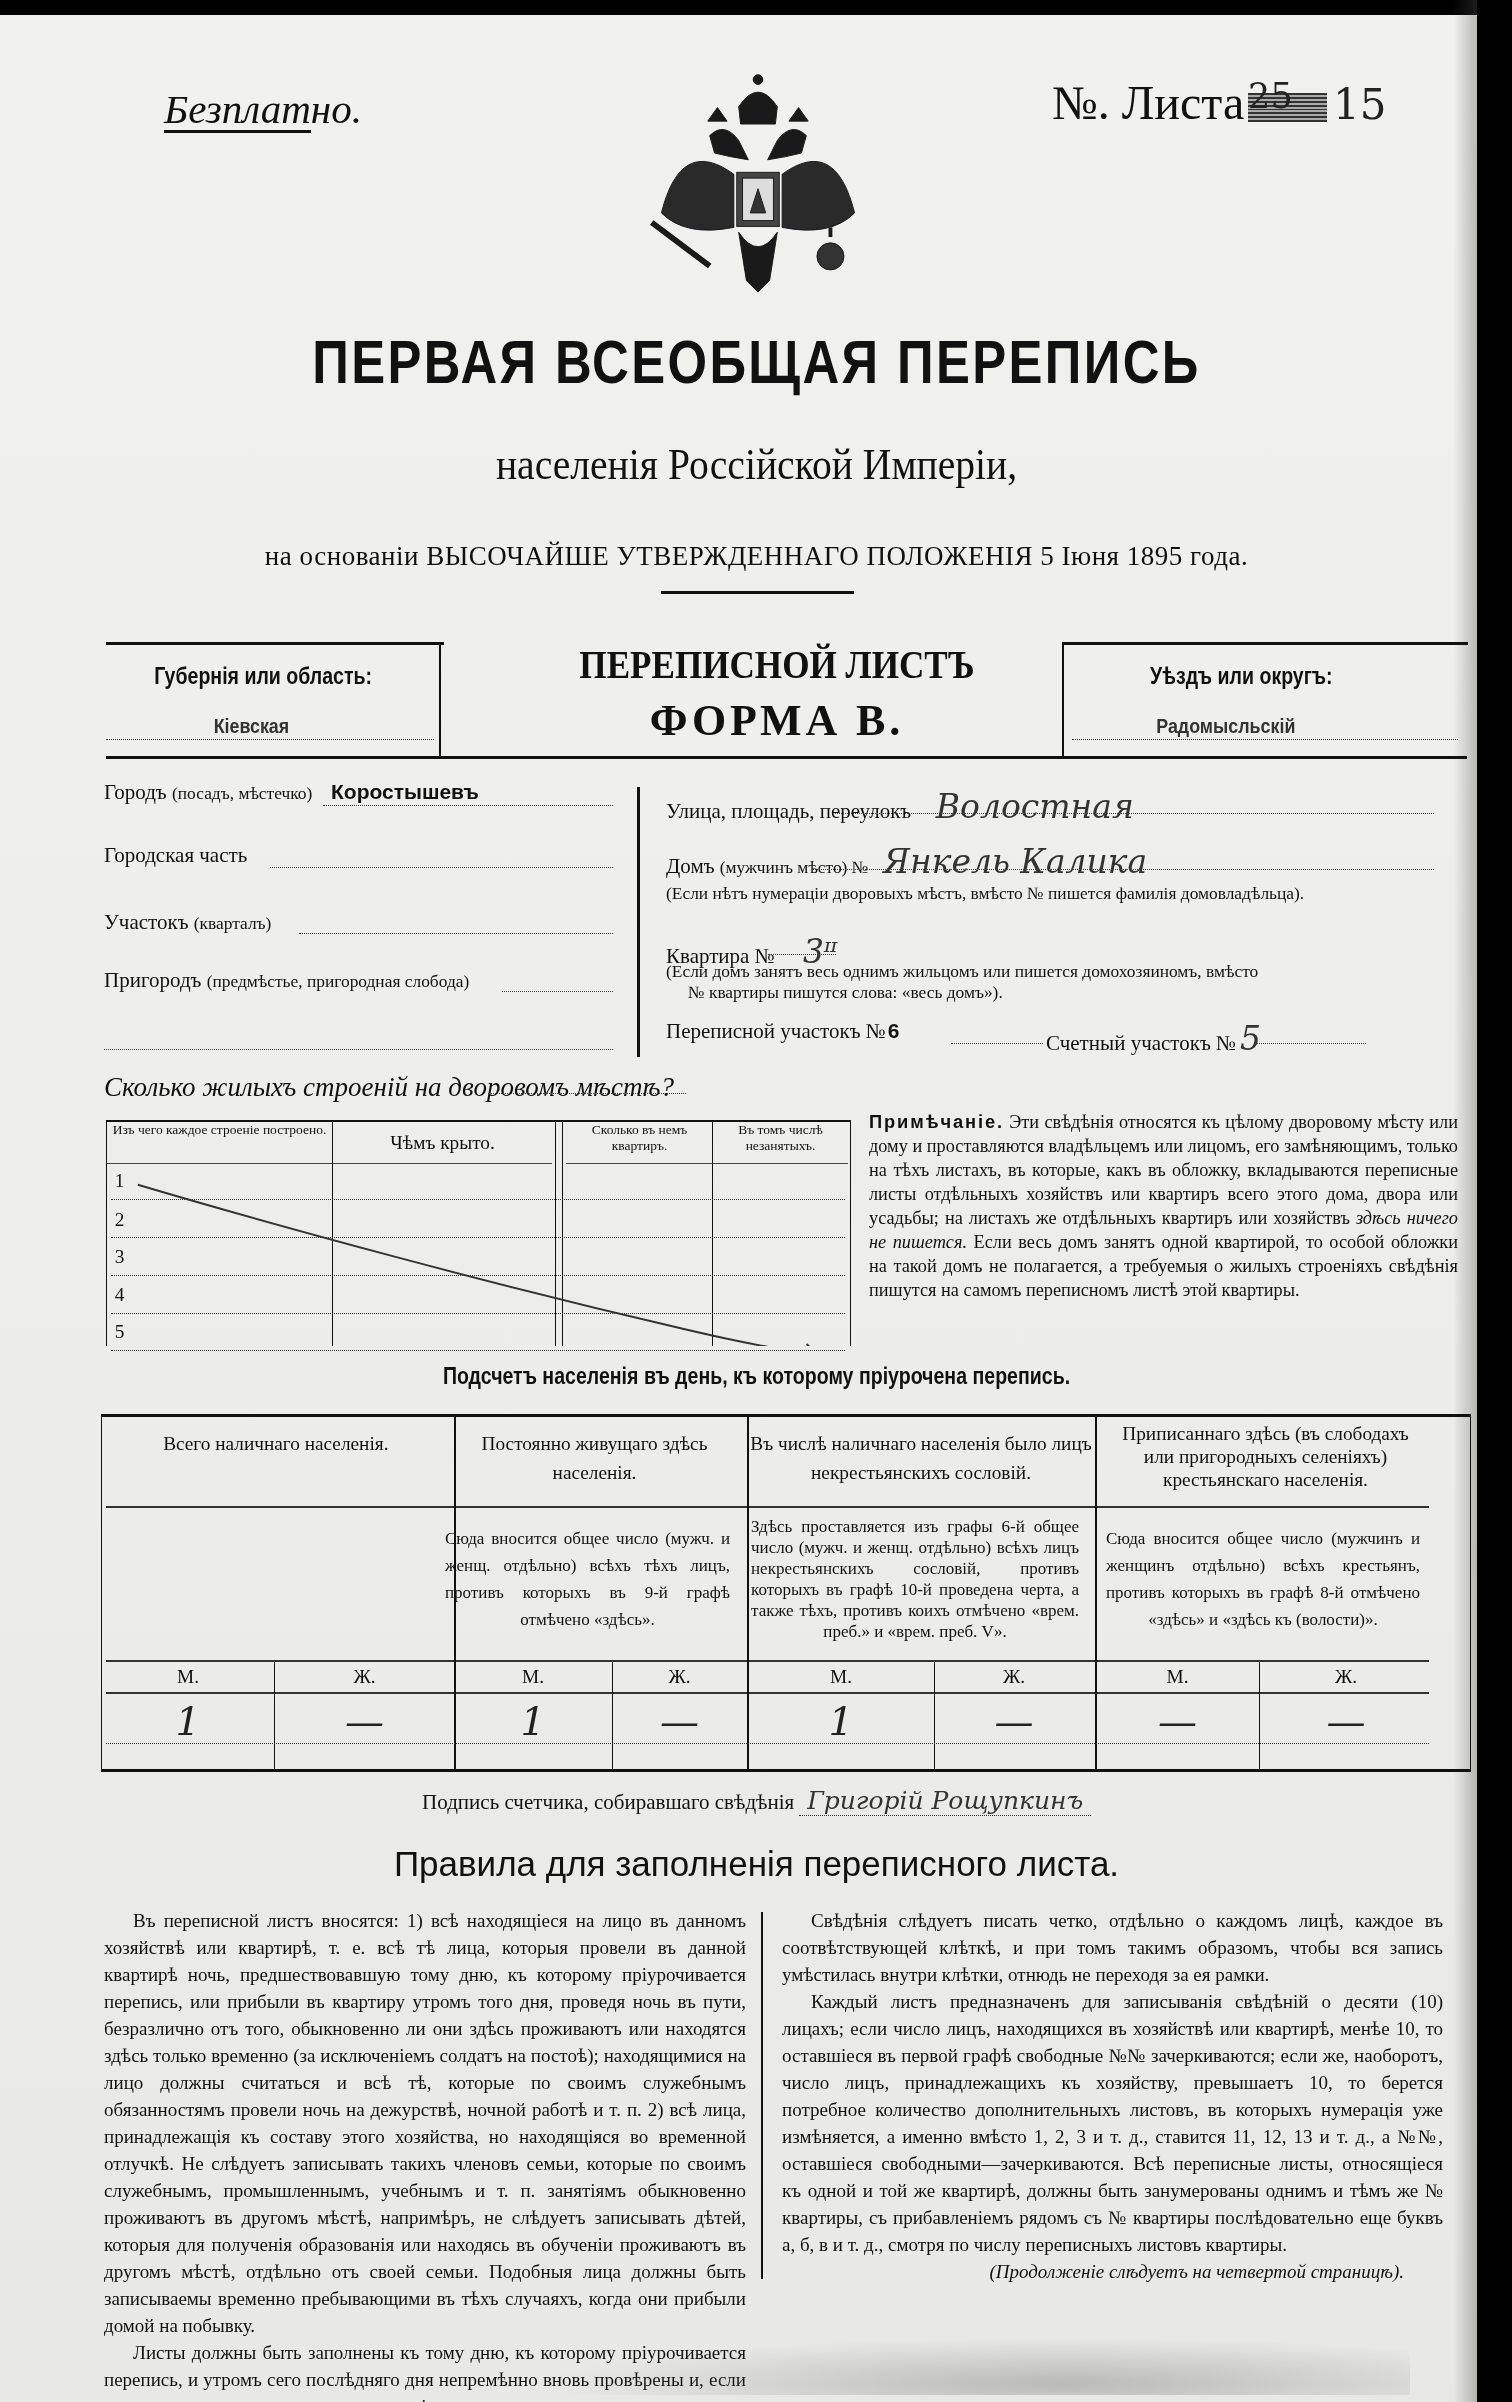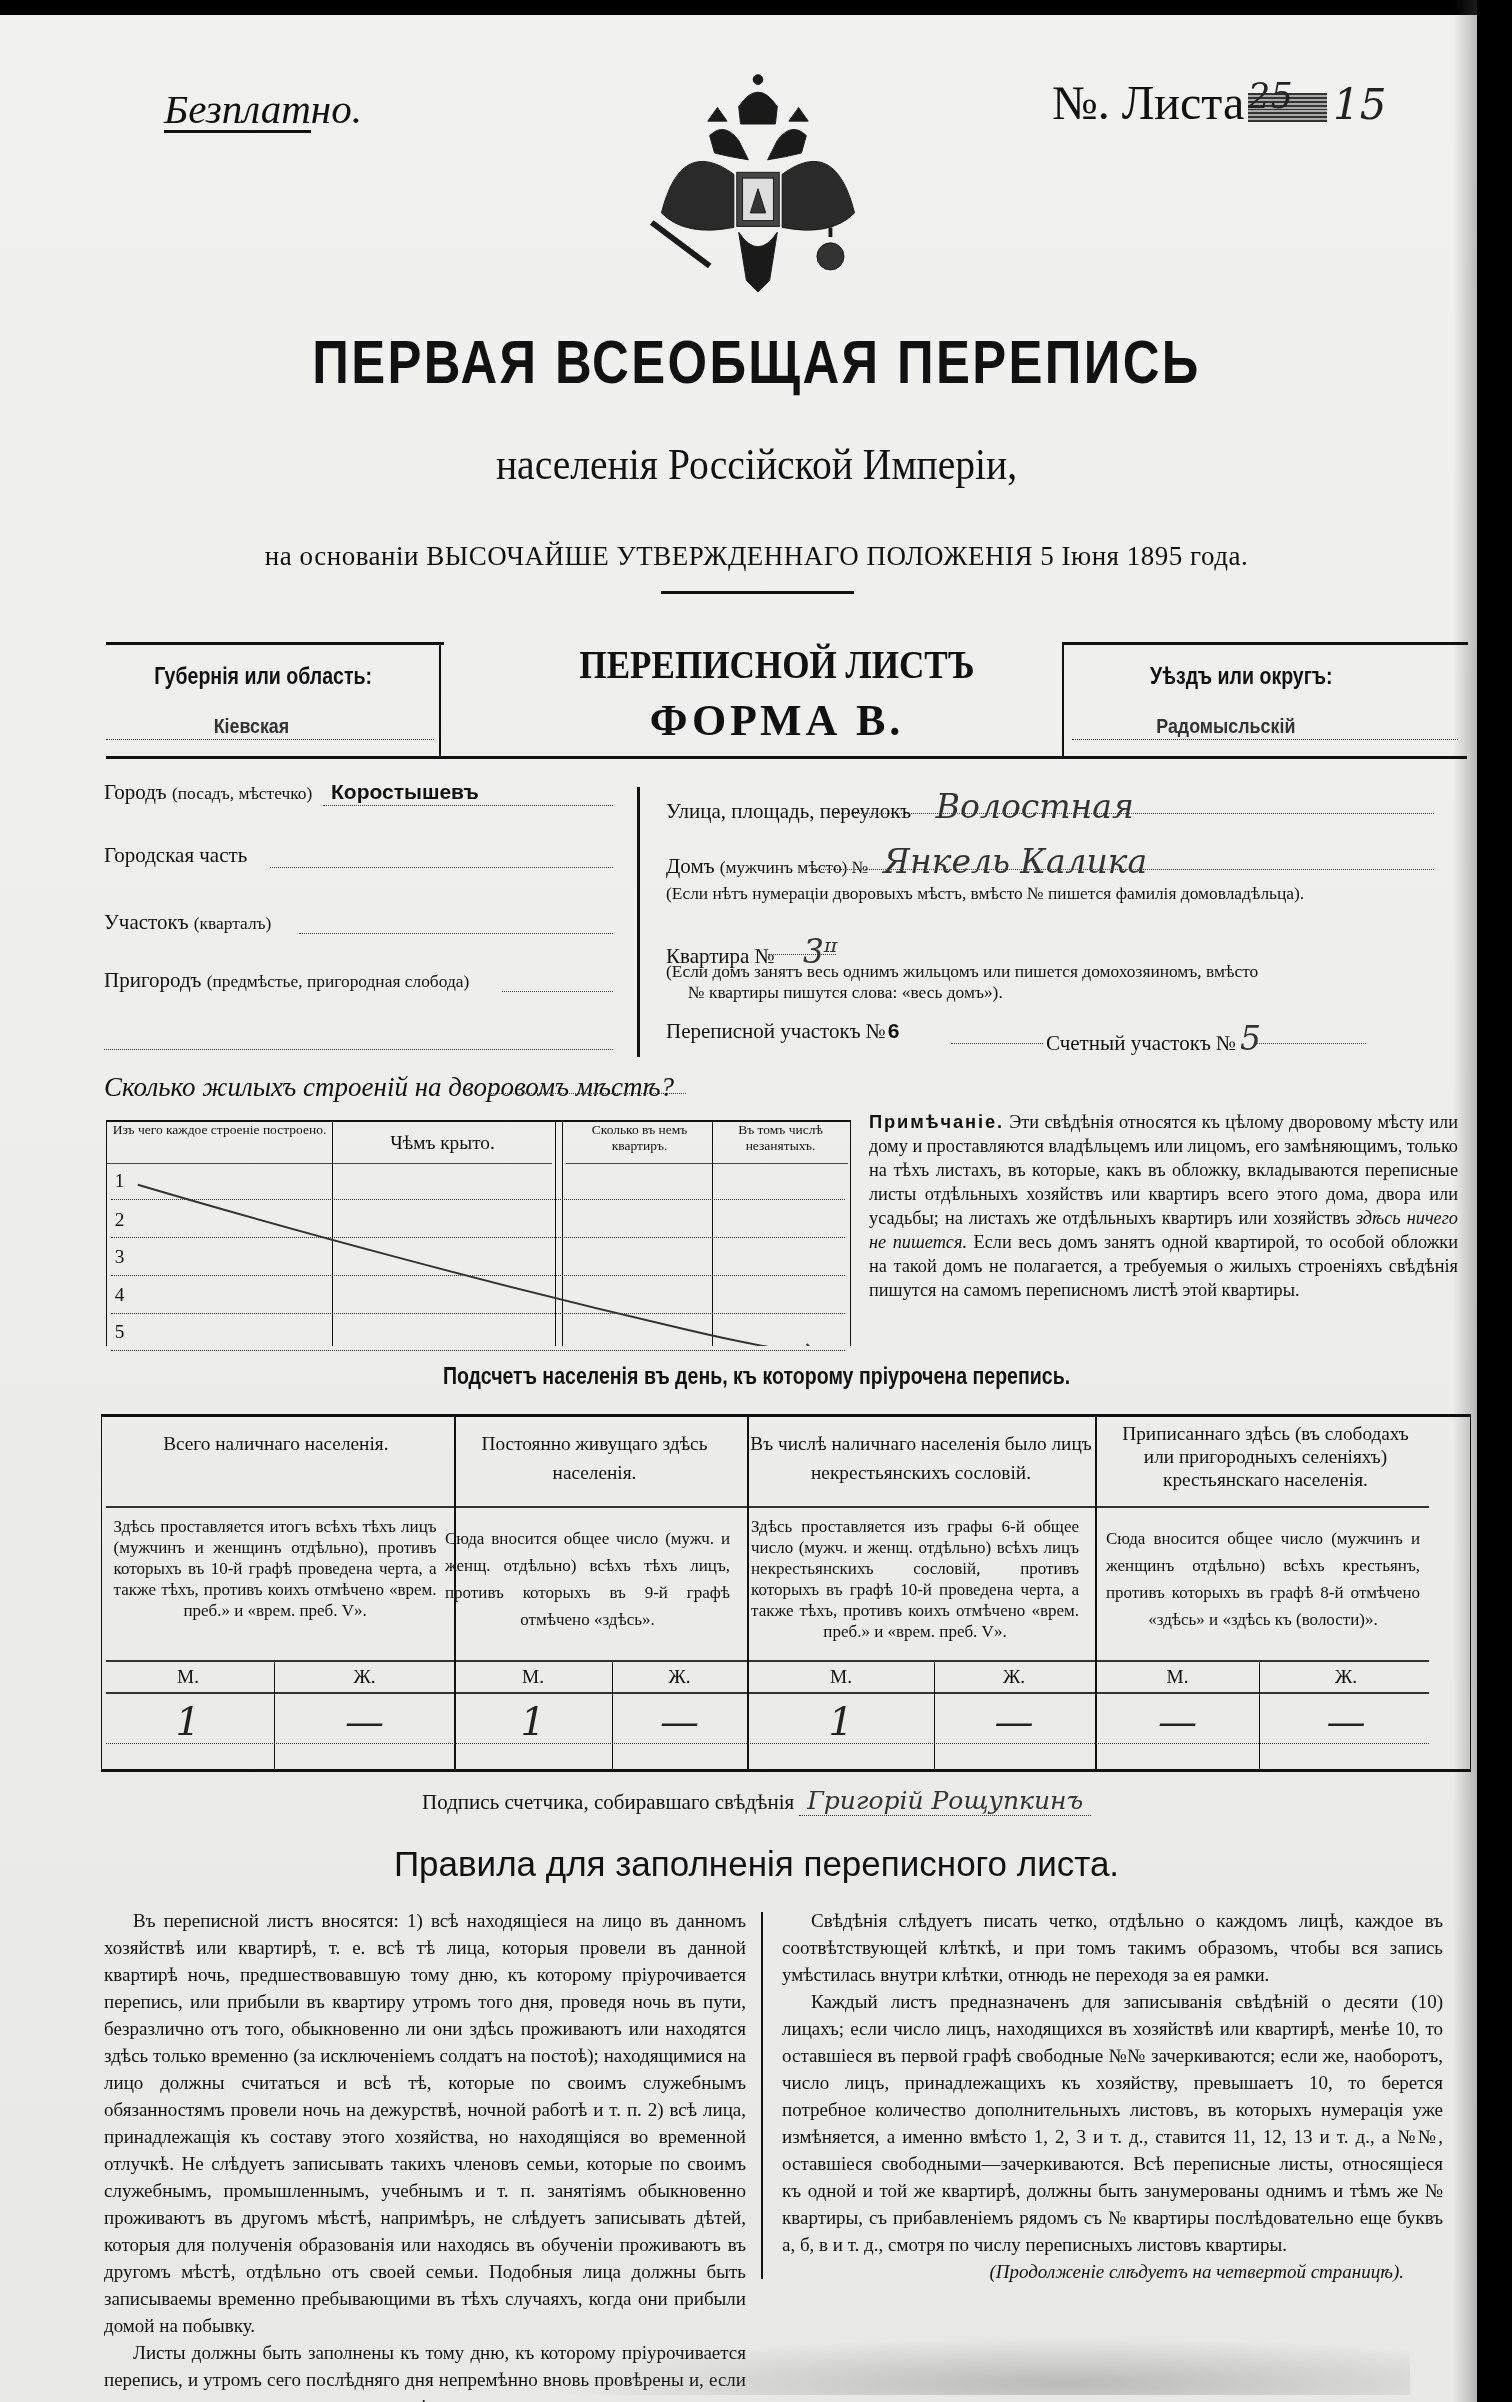--- a/index.html
+++ b/index.html
@@ -6,21 +6,21 @@
   body{width:1513px;height:2402px;position:relative;overflow:hidden;background:#e9e9e7;font-family:"Liberation Serif","DejaVu Serif",serif;color:#111;}
   .page{position:absolute;left:0;top:0;width:1513px;height:2402px;background:linear-gradient(180deg,#f1f1ef 0%,#eeeeec 40%,#e8e8e6 100%);}
   .topbar{position:absolute;left:0;top:0;width:1513px;height:15.4px;background:#000;}
   .rightbar{position:absolute;left:1477px;top:0;width:36px;height:2402px;background:#000;}
   .rightedge{position:absolute;left:1453px;top:0;width:24px;height:2402px;background:linear-gradient(90deg,rgba(0,0,0,0) 0%,rgba(80,80,80,.35) 100%);}
   .abs{position:absolute;}
   .free{left:164px;top:85px;font-style:italic;font-size:41px;font-family:"Liberation Serif",serif;}
   .free-ul{left:164px;top:130px;width:147px;height:2.9px;background:#111;}
   .sheetno{left:1052px;top:75px;font-size:48px;font-family:"Liberation Serif",serif;}
   .sheetno .hatch{display:inline-block;width:79px;height:29px;vertical-align:middle;background:repeating-linear-gradient(180deg,#333 0 1.9px,#aaa 1.9px 3.9px);margin-left:3.9px;position:relative;}
-  .hand{font-family:"DejaVu Serif",serif;font-style:italic;color:#222;}
+  .hand{font-family:"DejaVu Serif",serif;color:#222;}
   .sheetno .old{position:absolute;left:0;top:-17.4px;font-size:35px;}
   .sheetno .new{font-size:42px;margin-left:5.8px;}
   .emblem{left:642px;top:68px;width:232px;height:227px;}
   .title{left:0;width:1513px;text-align:center;}
   .t1{top:326px;font-family:"Liberation Sans","DejaVu Sans",sans-serif;font-weight:bold;font-size:62px;letter-spacing:2.9px;transform:scaleX(.82);transform-origin:center;}
   .t2{top:439px;font-size:44px;transform:scaleX(.9);}
   .t3{top:541px;font-size:27px;letter-spacing:0.5px;}
   .t3rule{left:661px;top:591px;width:193px;height:2.9px;background:#111;}
   .band{left:106px;top:642px;width:1361px;height:116px;}
   .band .hl{position:absolute;left:0;width:100%;height:2.9px;background:#111;}
@@ -222,21 +222,20 @@
   <div class="abs cens-title">Подсчетъ населенія въ день, къ которому пріурочена перепись.</div>
 
   <div class="ctable">
     <div class="cell h" style="left:19.3px;width:309px;">Всего наличнаго населенія.</div>
     <div class="cell h" style="left:362px;width:261px;">Постоянно живущаго здѣсь населенія.</div>
     <div class="cell h" style="left:645px;width:348px;">Въ числѣ наличнаго населенія было лицъ некрестьянскихъ сословій.</div>
     <div class="cell h" style="left:1009px;width:309px;line-height:23px;top:4.8px;">Приписаннаго здѣсь (въ слободахъ или пригородныхъ селеніяхъ) крестьянскаго населенія.</div>
 
     <div class="hline" style="left:3.9px;top:89px;width:1323px;"></div>
 
-    <div class="cell d" style="left:11.6px;width:323px;">Здѣсь проставляется итогъ всѣхъ тѣхъ лицъ (мужчинъ и женщинъ отдѣльно), противъ которыхъ въ 10-й графѣ проведена черта, а также тѣхъ, противъ коихъ отмѣчено «врем. преб.» и «врем. преб. V».</div>
     <div class="cell d" style="left:343px;width:285px;top:108px;line-height:27px;">Сюда вносится общее число (мужч. и женщ. отдѣльно) всѣхъ тѣхъ лицъ, противъ которыхъ въ 9-й графѣ отмѣчено «здѣсь».</div>
     <div class="cell d" style="left:649px;width:328px;">Здѣсь проставляется изъ графы 6-й общее число (мужч. и женщ. отдѣльно) всѣхъ лицъ некрестьянскихъ сословій, противъ которыхъ въ графѣ 10-й проведена черта, а также тѣхъ, противъ коихъ отмѣчено «врем. преб.» и «врем. преб. V».</div>
     <div class="cell d" style="left:1004px;width:314px;top:108px;line-height:27px;">Сюда вносится общее число (мужчинъ и женщинъ отдѣльно) всѣхъ крестьянъ, противъ которыхъ въ графѣ 8-й отмѣчено «здѣсь» и «здѣсь къ (волости)».</div>
 
     <div class="hline" style="left:3.9px;top:243px;width:1323px;"></div>
     <div class="hline" style="left:3.9px;top:275px;width:1323px;"></div>
 
     <div class="vline" style="left:352px;"></div>
     <div class="vline" style="left:645px;"></div>
     <div class="vline" style="left:993px;"></div>

